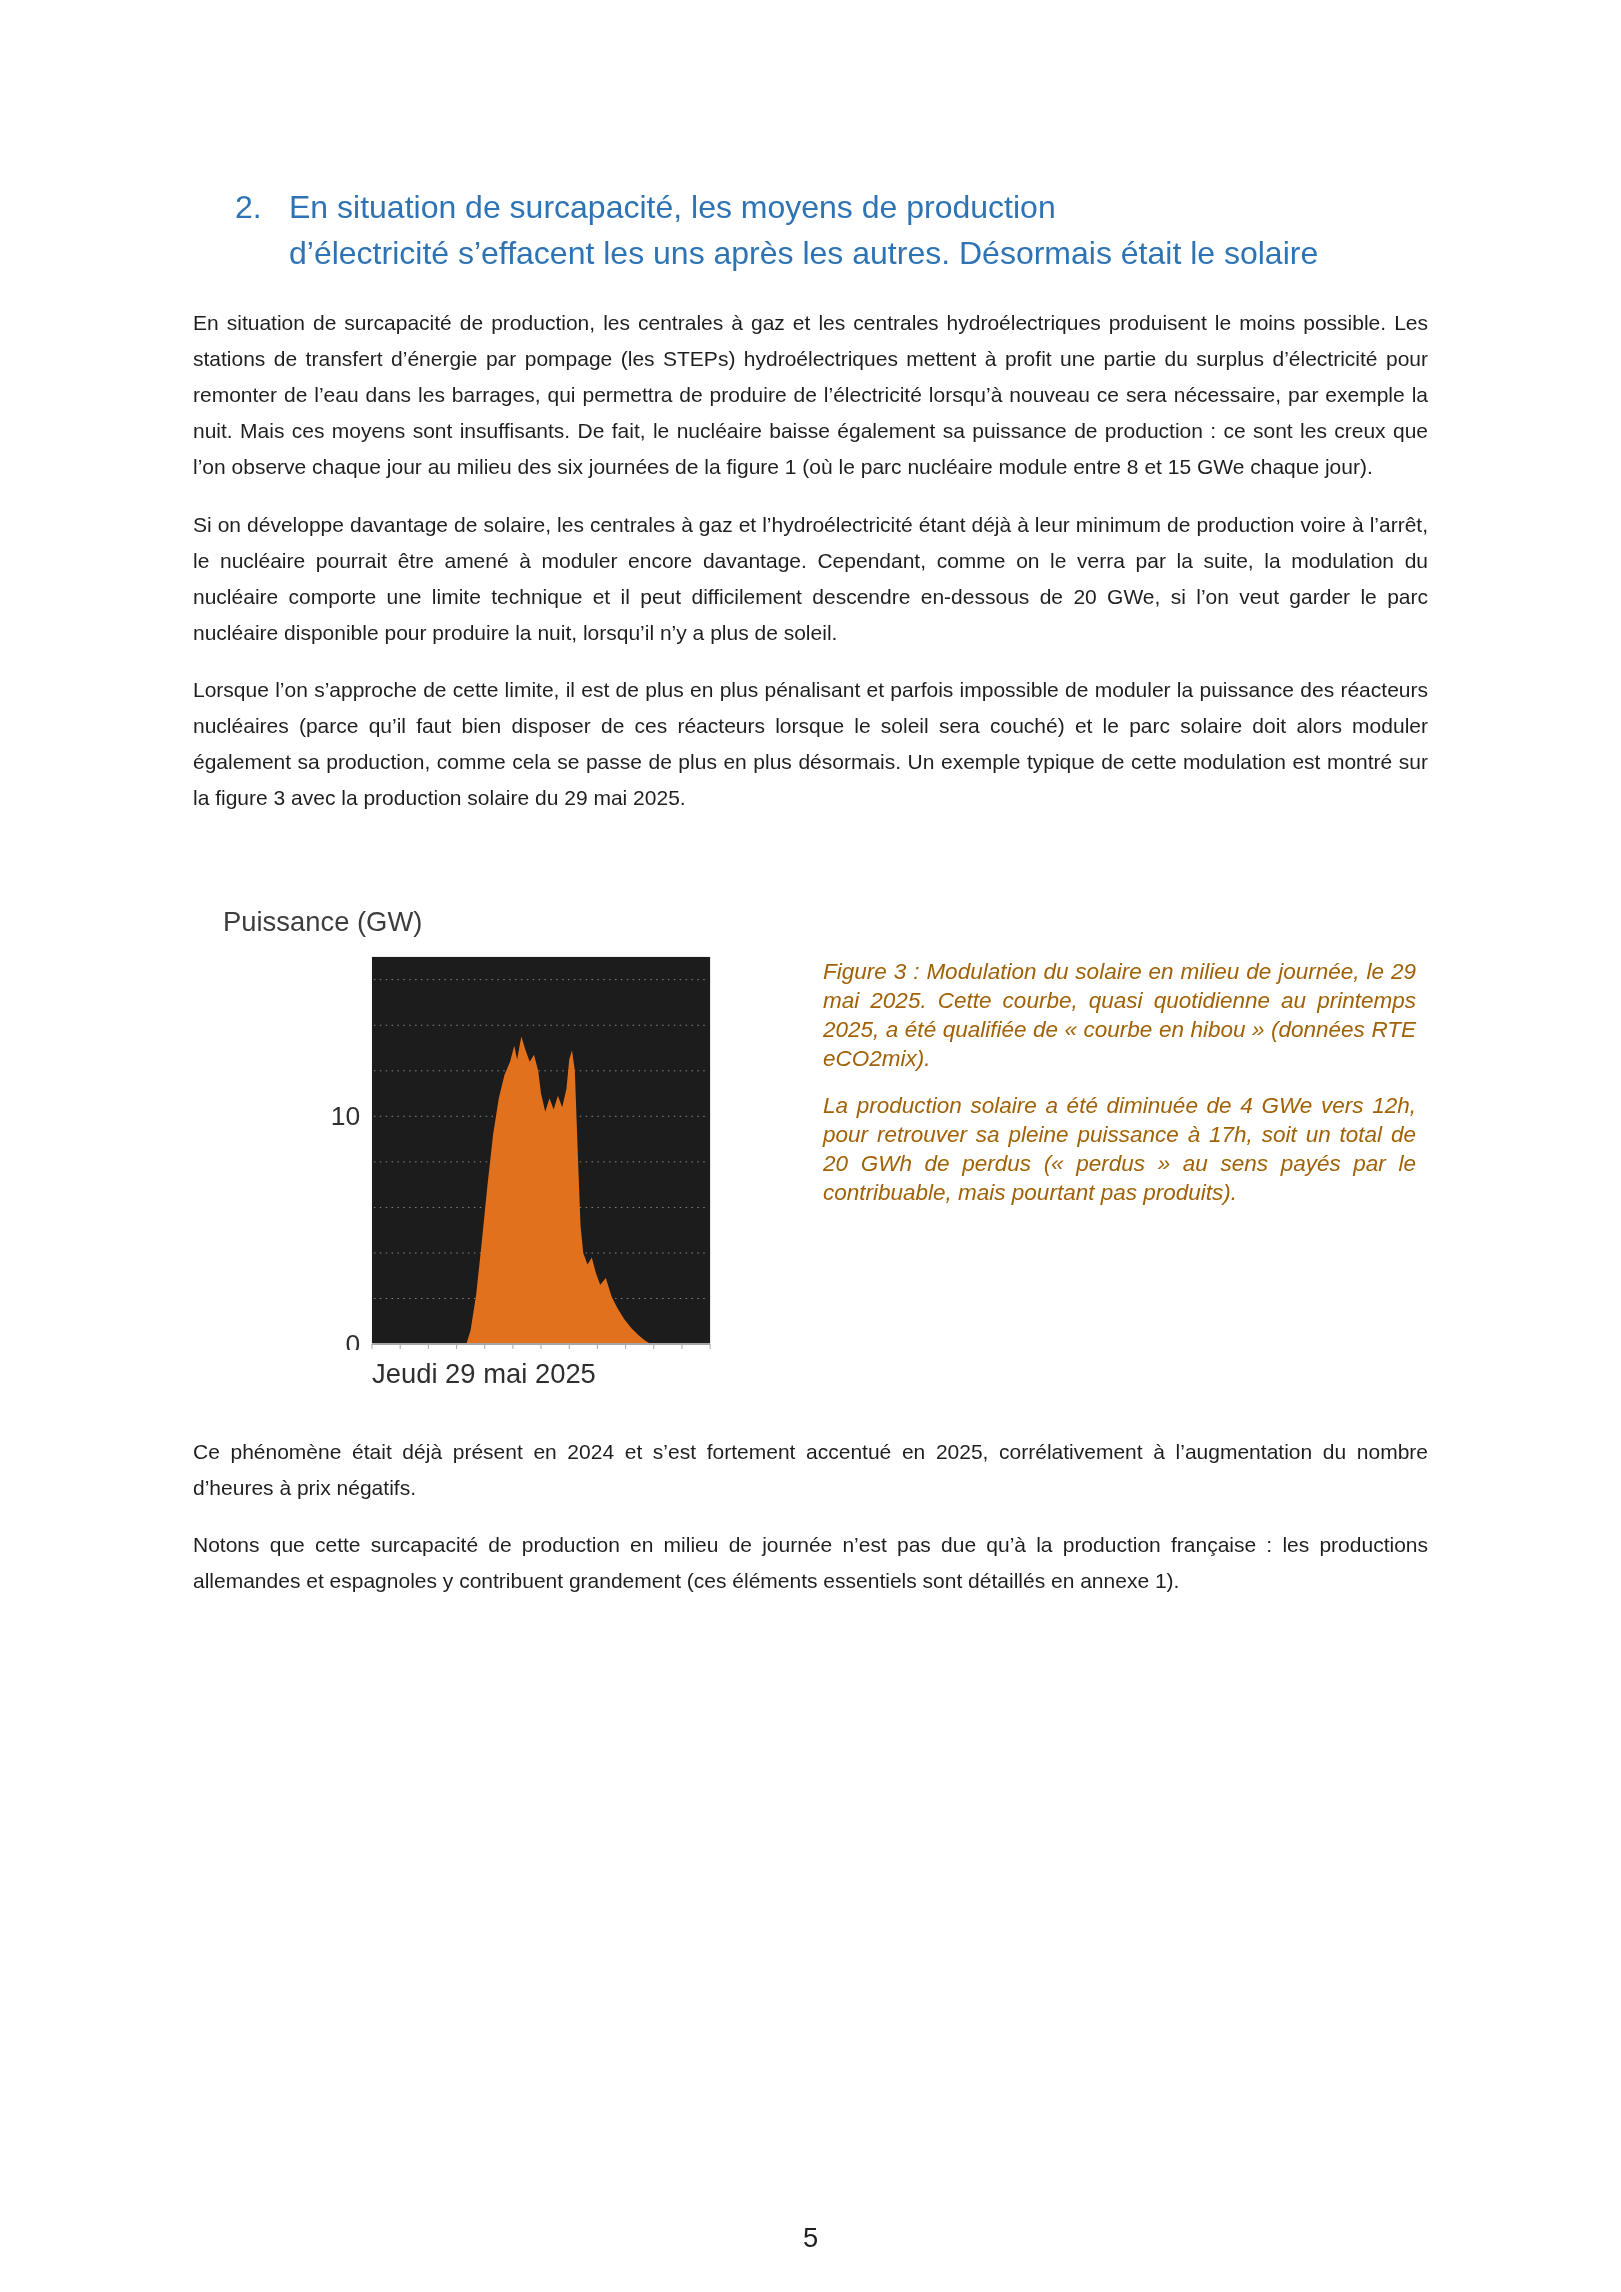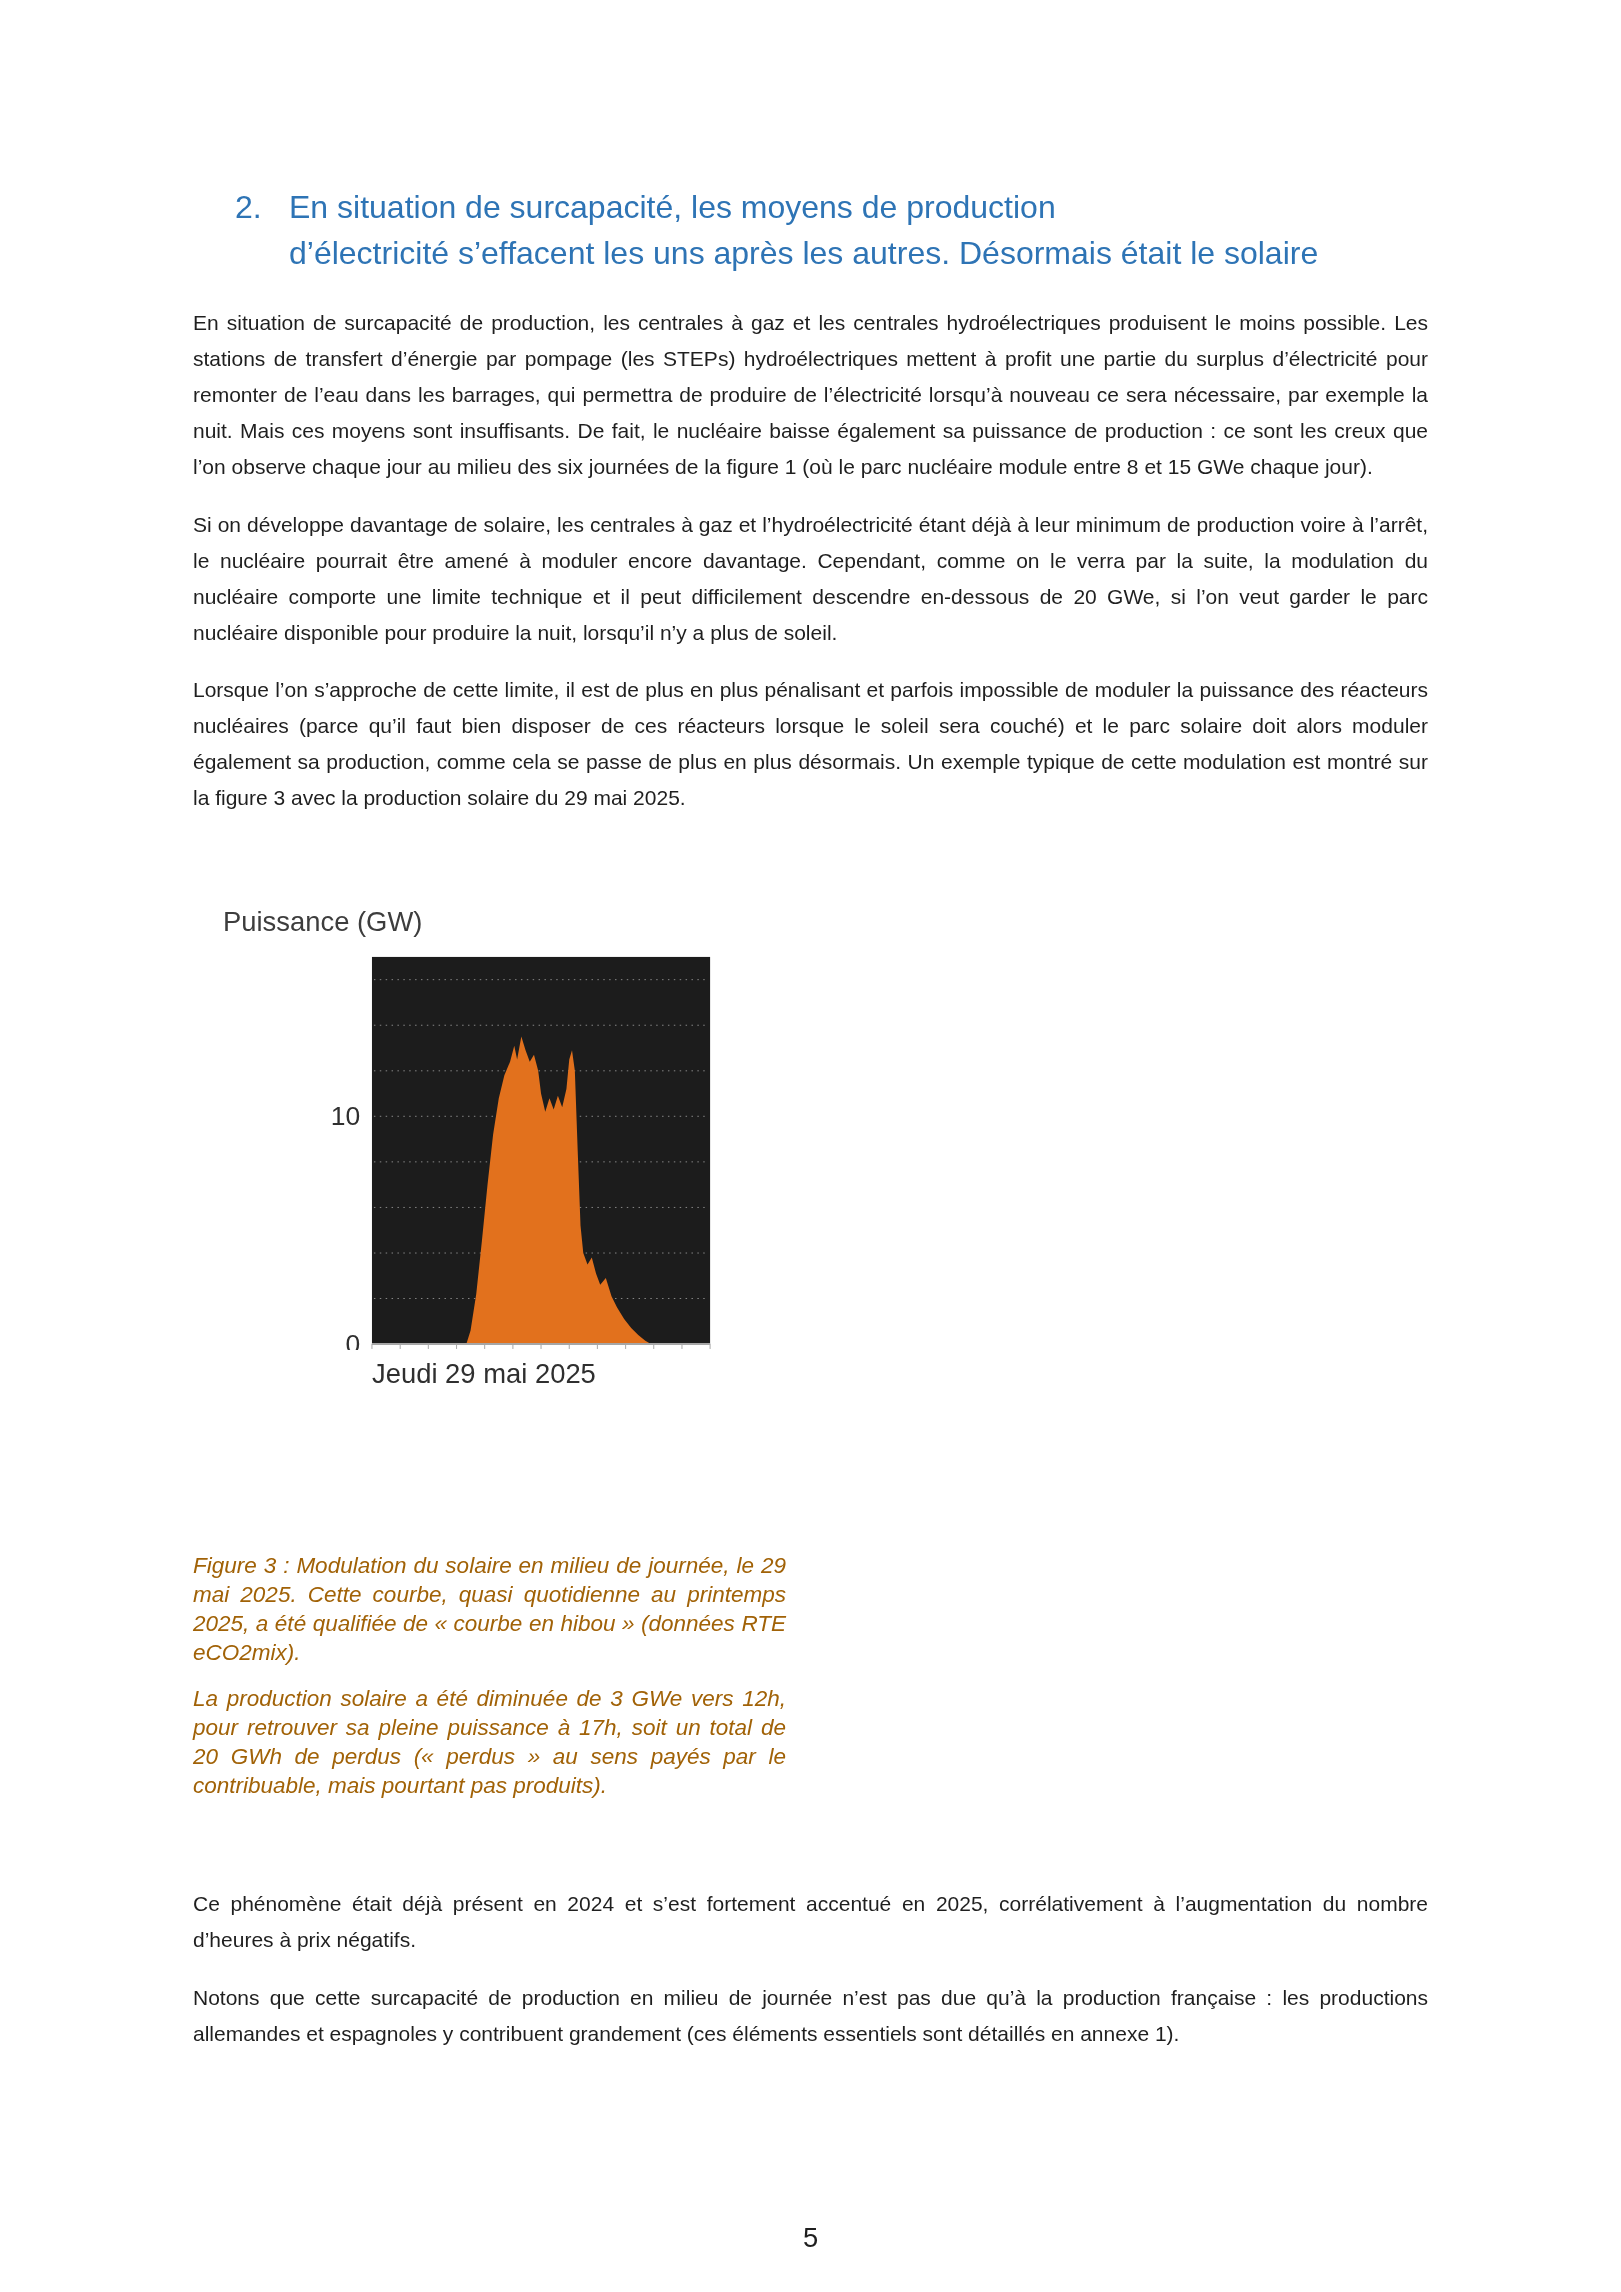--- a/index.html
+++ b/index.html
@@ -25,22 +25,21 @@
   .h-lines { flex: 1; }
   p.body {
     font-size: 21px;
     line-height: 36px;
     text-align: justify;
     margin: 0 0 21.6px 0;
   }
   .figure-row {
     display: flex;
     gap: 108px;
-    margin: 88px 0 68px 0;
-    flex-direction: column;
+    margin: 88px 0 44px 0;
   }
   .chart-block { flex: none; margin-left: 30px; }
   .chart-ylabel {
     font-size: 27.4px;
     color: #3d3d3d;
     line-height: 35px;
     margin-bottom: 11.8px;
   }
   .chart-svg { display: block; margin-left: 98px; }
   .chart-xlabel {
@@ -115,21 +114,21 @@
           <line x1="339.5" x2="339.5" y1="401" y2="406" stroke="#a6a6a6" stroke-width="1"></line>
           <line x1="368.3" x2="368.3" y1="401" y2="406" stroke="#a6a6a6" stroke-width="1"></line>
           <line x1="397.0" x2="397.0" y1="401" y2="406" stroke="#a6a6a6" stroke-width="1"></line>
           <text x="40" y="177.6" text-anchor="end" font-size="27" fill="#2f2f2f">10</text>
           <text x="40" y="410.0" text-anchor="end" font-size="27" fill="#2f2f2f">0</text>
         </svg>
       <div class="chart-xlabel">Jeudi 29 mai 2025</div>
     </div>
     <div class="caption-block" style="color: #a16207;">
       <p>Figure 3 : Modulation du solaire en milieu de journée, le 29 mai 2025. Cette courbe, quasi quotidienne au printemps 2025, a été qualifiée de « courbe en hibou » (données RTE eCO2mix).</p>
-      <p>La production solaire a été diminuée de 3 GWe vers 12h, pour retrouver sa pleine puissance à 17h, soit un total de 20 GWh de perdus (« perdus » au sens payés par le contribuable, mais pourtant pas produits).</p>
+      <p>La production solaire a été diminuée de 4 GWe vers 12h, pour retrouver sa pleine puissance à 17h, soit un total de 20 GWh de perdus (« perdus » au sens payés par le contribuable, mais pourtant pas produits).</p>
     </div>
   </div>
 
   <p class="body">Ce phénomène était déjà présent en 2024 et s’est fortement accentué en 2025, corrélativement à l’augmentation du nombre d’heures à prix négatifs.</p>
   <p class="body">Notons que cette surcapacité de production en milieu de journée n’est pas due qu’à la production française : les productions allemandes et espagnoles y contribuent grandement (ces éléments essentiels sont détaillés en annexe 1).</p>
 
   <div class="page-number">5</div>
 
 </div>
 

